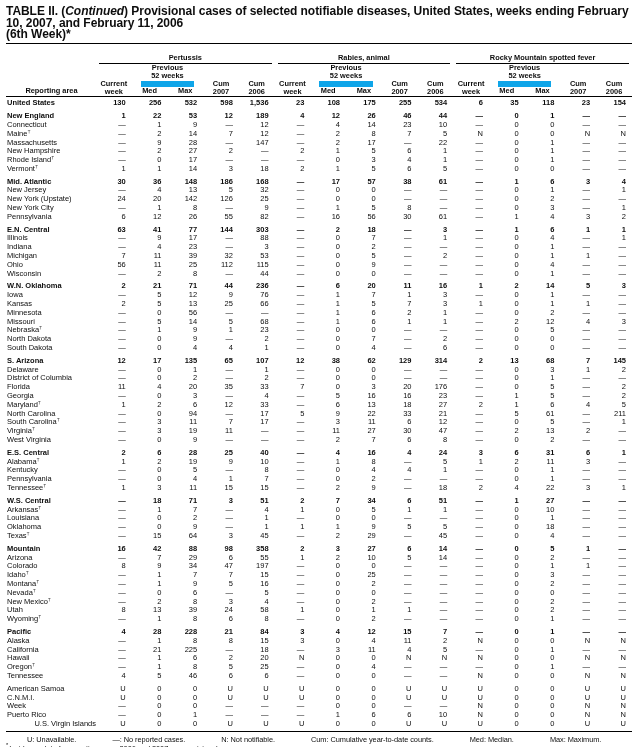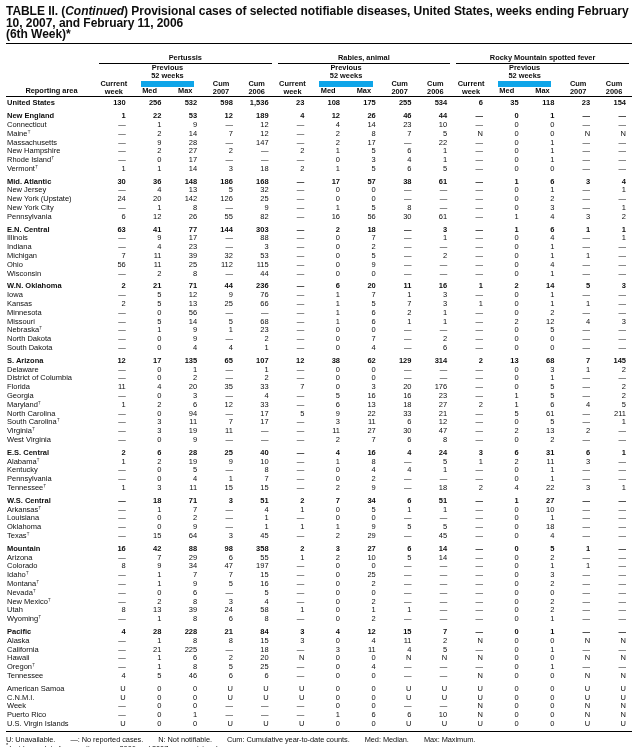--- a/index.html
+++ b/index.html
@@ -33,25 +33,25 @@
   th.two { padding-bottom:0; }
   th.mm { padding-bottom:1px; }
   .area-hdr { text-align:center; vertical-align:bottom; padding:0 0 1px 1px; }
 
   tbody td { font-size:7.5px; line-height:8.8px; padding:0; }
   td.area { text-align:left; white-space:nowrap; padding-left:1px; overflow:hidden; }
   td.num { text-align:right; padding-right:6px; white-space:nowrap; }
   tr.bold td { font-weight:bold; }
   tr.gap td { padding-top:4px; }
   tbody tr:first-child td { padding-top:2px; }
-  tbody tr:last-child td { padding-bottom:2px; }
+  tbody tr:last-child td { padding-bottom:2px;text-align:right; }
   sup { font-size:5.6px; line-height:0; }
 
   .footnotes { margin-top:3px; font-size:7.4px; line-height:9.2px; letter-spacing:-0.05px; }
-  .seg { margin-right:15px; }
+  .seg { margin-right:15px;margin-left:21px; }
   .fn sup { margin-right:1px; }
 </style>
 </head>
 <body>
 
 <div class="page">
 
   <div class="title"><span>TABLE II. (</span><span class="i">Continued</span><span>) Provisional cases of selected notifiable diseases, United States, weeks ending February 10, 2007, and February 11, 2006</span><span class="week">(6th Week)*</span></div>
 
   <table>

